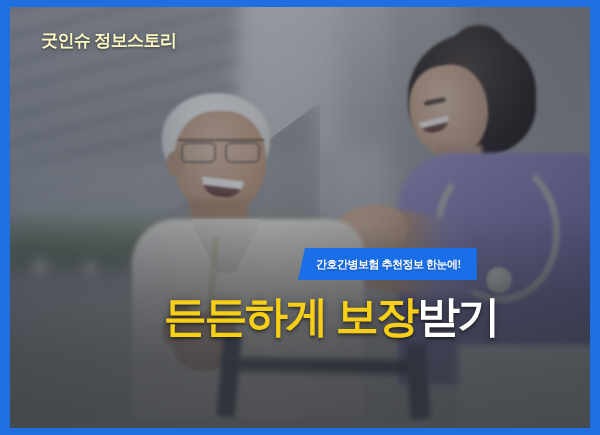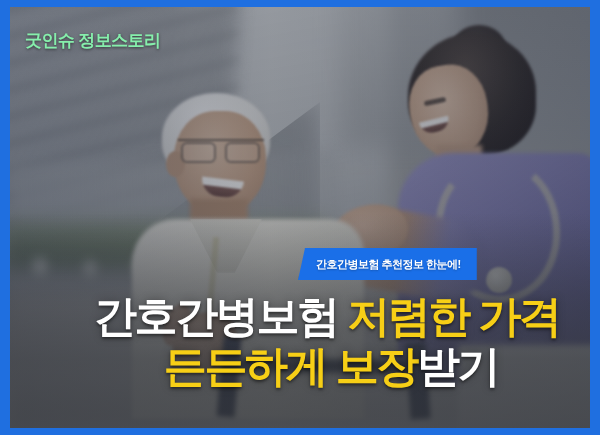--- a/index.html
+++ b/index.html
@@ -252,23 +252,23 @@
       linear-gradient(180deg,rgba(26,36,58,.18) 0%,rgba(24,34,56,.22) 40%,rgba(22,32,54,.34) 100%),
       linear-gradient(90deg,rgba(20,30,52,.30) 0%,rgba(20,30,52,.12) 45%,rgba(20,30,52,.26) 100%);
   }
   .tint-bottom{
     position:absolute;left:0;right:0;bottom:0;height:215px;
     background:linear-gradient(180deg,rgba(40,44,50,0) 0%,rgba(48,50,54,.38) 38%,rgba(52,54,58,.62) 68%,rgba(56,58,62,.70) 100%);
   }
 
   
   .logo{
-    position:absolute;left:15px;top:22px;
+    position:absolute;left:31px;top:22px;
     font-size:17px;font-weight:bold;letter-spacing:-.6px;
-    color:#86efac;
+    color:#fef9c3;
     text-shadow:0 1px 3px rgba(0,0,0,.55);
     white-space:nowrap;
     user-select:none;
   }
 
   
   .badge{
     position:absolute;left:288px;top:241px;
     height:32px;padding:0 16px 0 18px;
     display:flex;align-items:center;
@@ -354,22 +354,19 @@
     <div class="tint"></div>
     <div class="tint-bottom"></div>
 
     <div class="logo">굿인슈 정보스토리</div>
 
     <div class="badge">
       <span>간호간병보험 추천정보 한눈에!</span>
     </div>
 
     <div class="headline">
-      <div class="hl-line l1">
-        <span class="w">간호간병보험 </span><span class="y">저렴한 가격</span>
-      </div>
       <div class="hl-line l2">
         <span class="y">든든하게 보장</span><span class="w">받기</span>
       </div>
     </div>
 
   </div>
 </div>
 
 </body></html>

